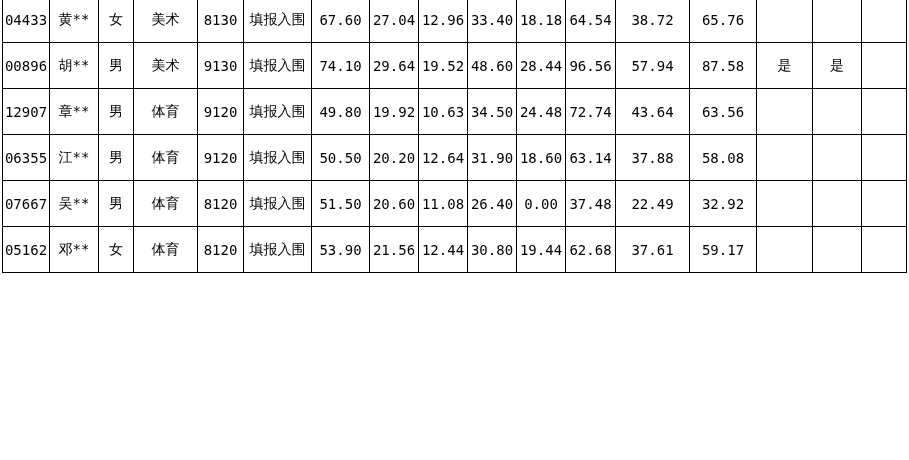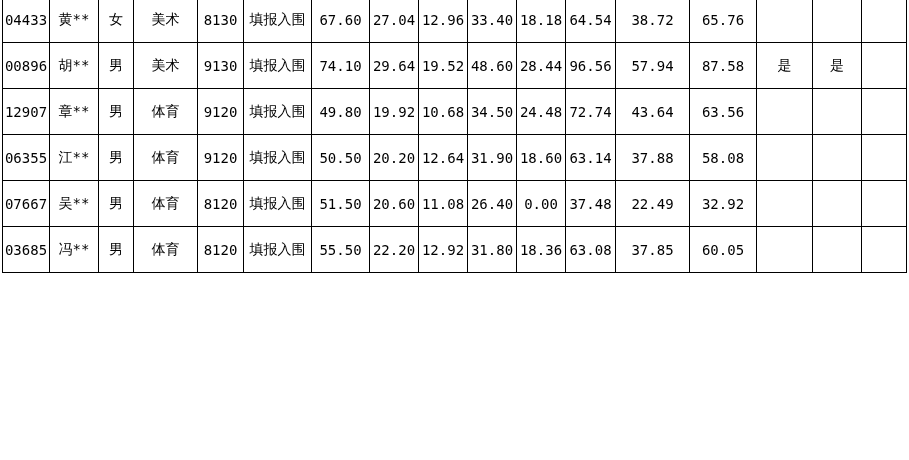--- a/index.html
+++ b/index.html
@@ -117,21 +117,21 @@
         </tr>
         <tr>
           <td>12907</td>
           <td>章**</td>
           <td>男</td>
           <td>体育</td>
           <td>9120</td>
           <td>填报入围</td>
           <td>49.80</td>
           <td>19.92</td>
-          <td>10.68</td>
+          <td>10.63</td>
           <td>34.50</td>
           <td>24.48</td>
           <td>72.74</td>
           <td>43.64</td>
           <td>63.56</td>
           <td></td>
           <td></td>
           <td></td>
         </tr>
         <tr>
@@ -166,33 +166,33 @@
           <td>26.40</td>
           <td>0.00</td>
           <td>37.48</td>
           <td>22.49</td>
           <td>32.92</td>
           <td></td>
           <td></td>
           <td></td>
         </tr>
         <tr>
-          <td>03685</td>
-          <td>冯**</td>
-          <td>男</td>
+          <td>05162</td>
+          <td>邓**</td>
+          <td>女</td>
           <td>体育</td>
           <td>8120</td>
           <td>填报入围</td>
-          <td>55.50</td>
-          <td>22.20</td>
-          <td>12.92</td>
-          <td>31.80</td>
-          <td>18.36</td>
-          <td>63.08</td>
-          <td>37.85</td>
-          <td>60.05</td>
+          <td>53.90</td>
+          <td>21.56</td>
+          <td>12.44</td>
+          <td>30.80</td>
+          <td>19.44</td>
+          <td>62.68</td>
+          <td>37.61</td>
+          <td>59.17</td>
           <td></td>
           <td></td>
           <td></td>
         </tr>
       </tbody>
   </table>
 </div>
 
 </body></html>

